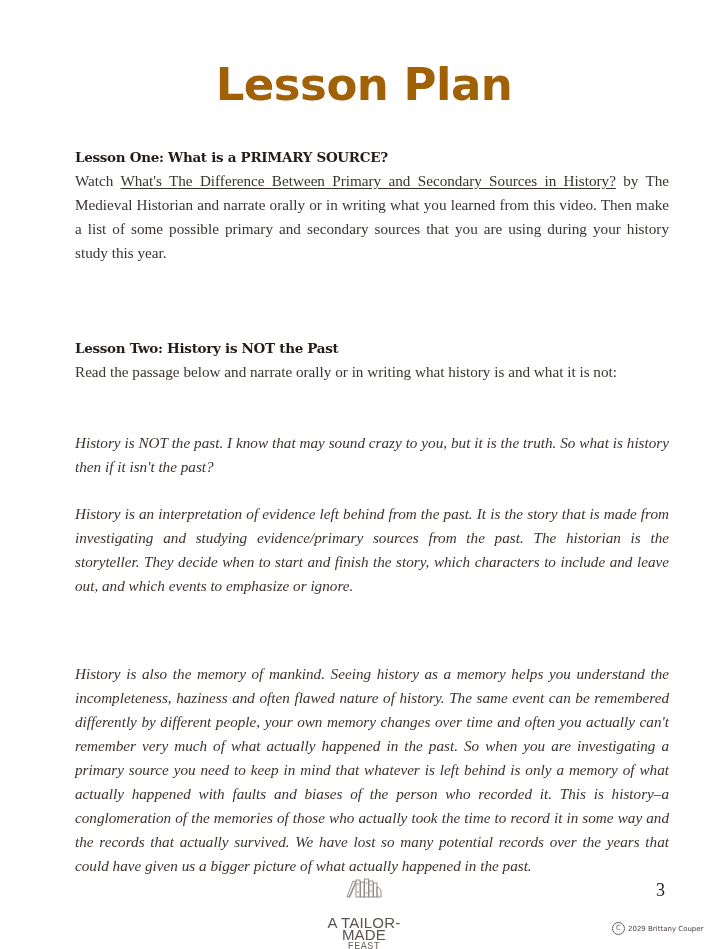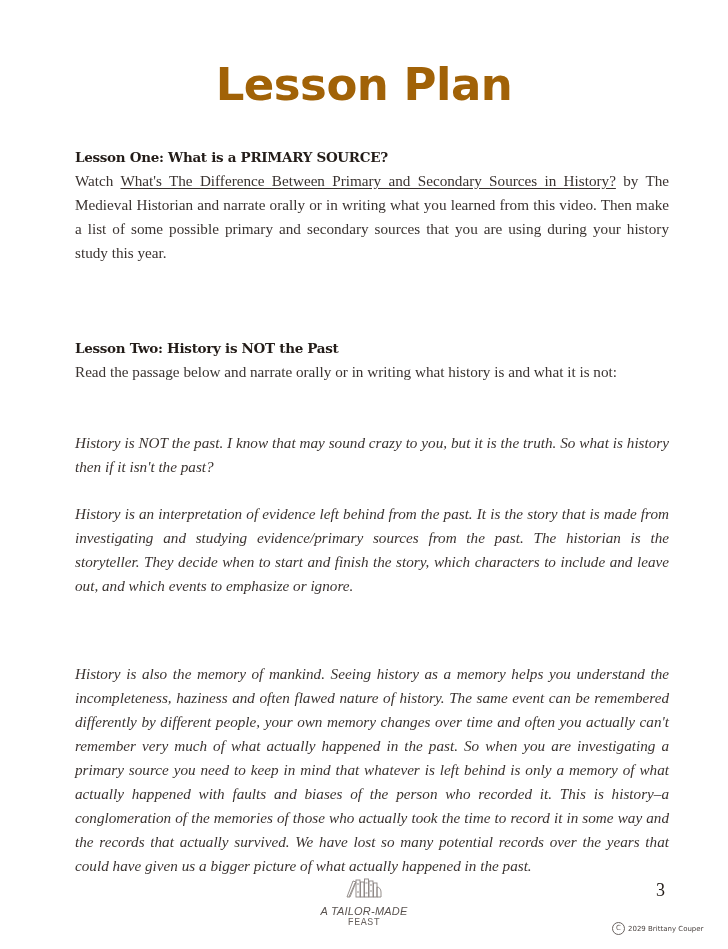--- a/index.html
+++ b/index.html
@@ -28,21 +28,21 @@
     .lesson2 { top: 338px; }
     .p1 { margin-top: 2px; }
     .p2 { margin-top: 2px; }
     .passage { position: absolute; left: 75px; width: 594px; }
     .pass1 { top: 431px; }
     .pass2 { top: 502px; }
     .pass3 { top: 621px; margin-top: 41px; }
 
     .logo { position: absolute; left: 318px; top: 878px; width: 92px; text-align: center; }
     .logo svg { display: block; margin: 0 auto; }
-    .logo-line1 { font-family: "Liberation Sans", sans-serif; font-size: 11px; color: #5a5350; letter-spacing: 0.2px; line-height: 12px; display: block; margin-top: 7px; font-style: italic; }
+    .logo-line1 { font-family: "Liberation Sans", sans-serif; font-size: 15px; color: #5a5350; letter-spacing: 0.2px; line-height: 12px; display: block; margin-top: 19px; }
     .logo-line2 { font-family: Liberation Mono, monospace; font-size: 10px; color: #6a6360; letter-spacing: 0.5px; line-height: 11px; display: block; }
 
     .page-number { position: absolute; left: 656px; top: 880px; font-family: "Liberation Serif", serif; font-size: 18px; color: #231c18; }
     .copyright { position: absolute; left: 612px; top: 922px; display: flex; align-items: center; gap: 3px; font-family: "DejaVu Sans", sans-serif; font-size: 7px; color: #4a4340; }
     .copyright-icon { display: inline-flex; align-items: center; justify-content: center; width: 11px; height: 11px; border: 1px solid #6a6360; border-radius: 50%; font-size: 7px; line-height: 1; color: #6a6360; }
   </style>
 </head>
 <body>
 
 <div class="page">

